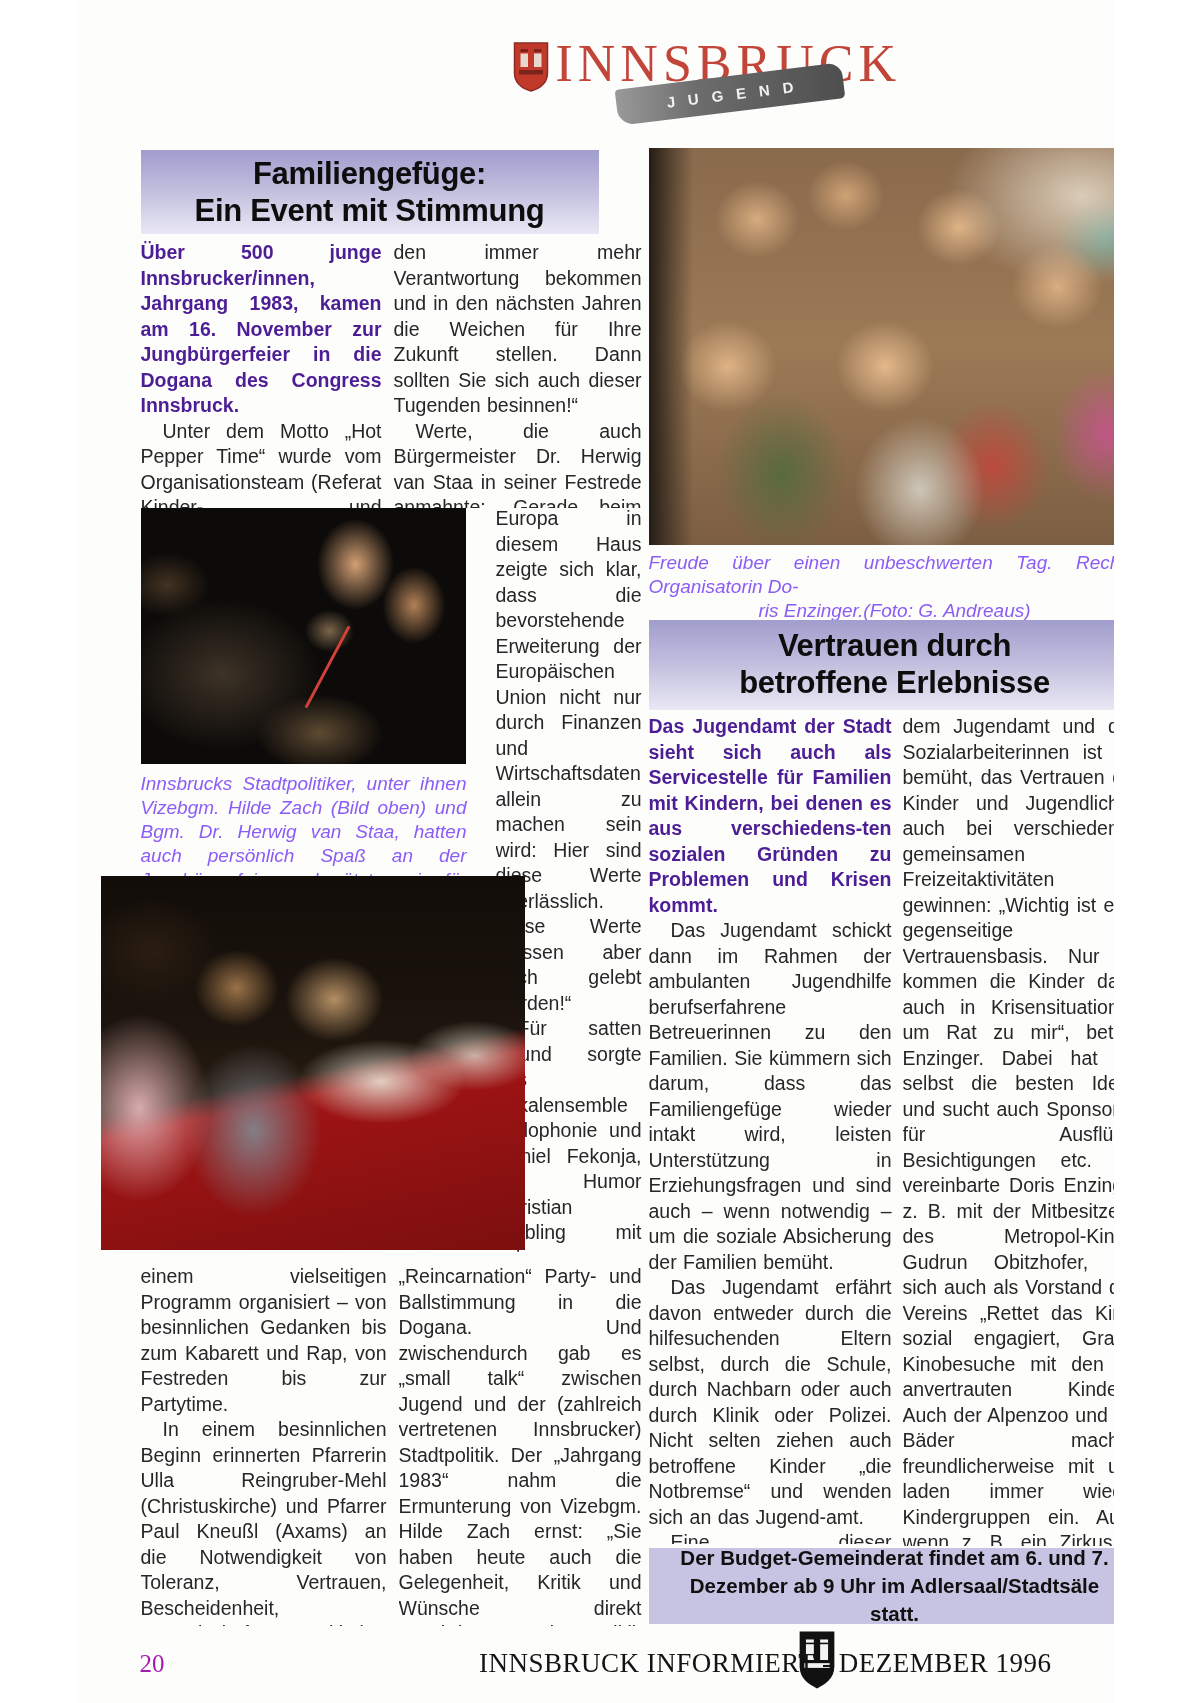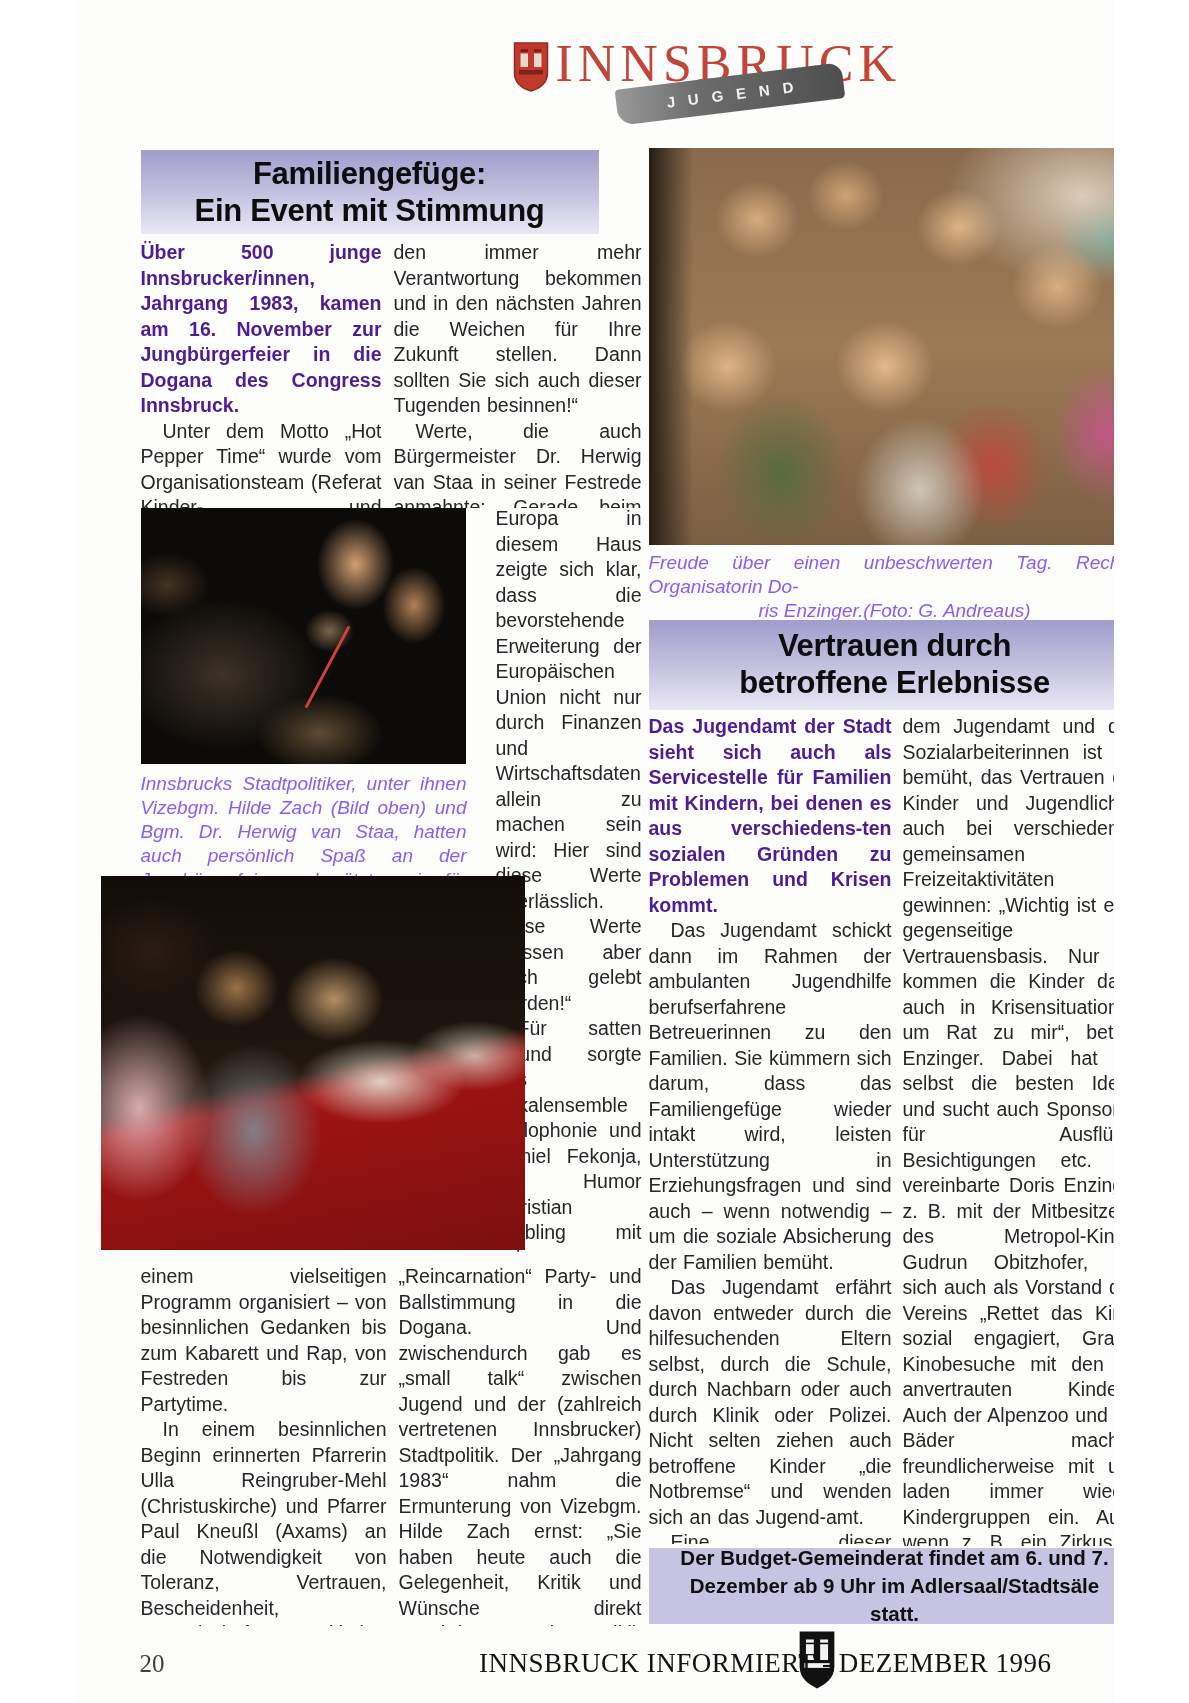--- a/index.html
+++ b/index.html
@@ -119,21 +119,21 @@
   .notice {
     position:absolute; left:573px; top:1548px; width:492px; height:76px;
     background:#c7c4e3; display:flex; align-items:center; justify-content:center;
     text-align:center; font-weight:700; font-size:20.5px; line-height:28px;
     color:#101010; padding:8px 14px;
   }
 
   
   .page-number {
     position:absolute; left:64px; top:1650px;
-    font-family:"Liberation Serif", serif; font-size:25px; color:#404040;
+    font-family:"Liberation Serif", serif; font-size:25px; color:#a21caf;
   }
   .ftr-crest { position:absolute; left:722px; top:1630px; width:38px; height:60px; }
   .footer-title {
     position:absolute; right:62px; top:1648px; white-space:nowrap;
     font-family:"Liberation Serif", serif; font-size:27px; color:#141414;
     letter-spacing:0.5px;
   }
 </style>
 </head>
 <body>

